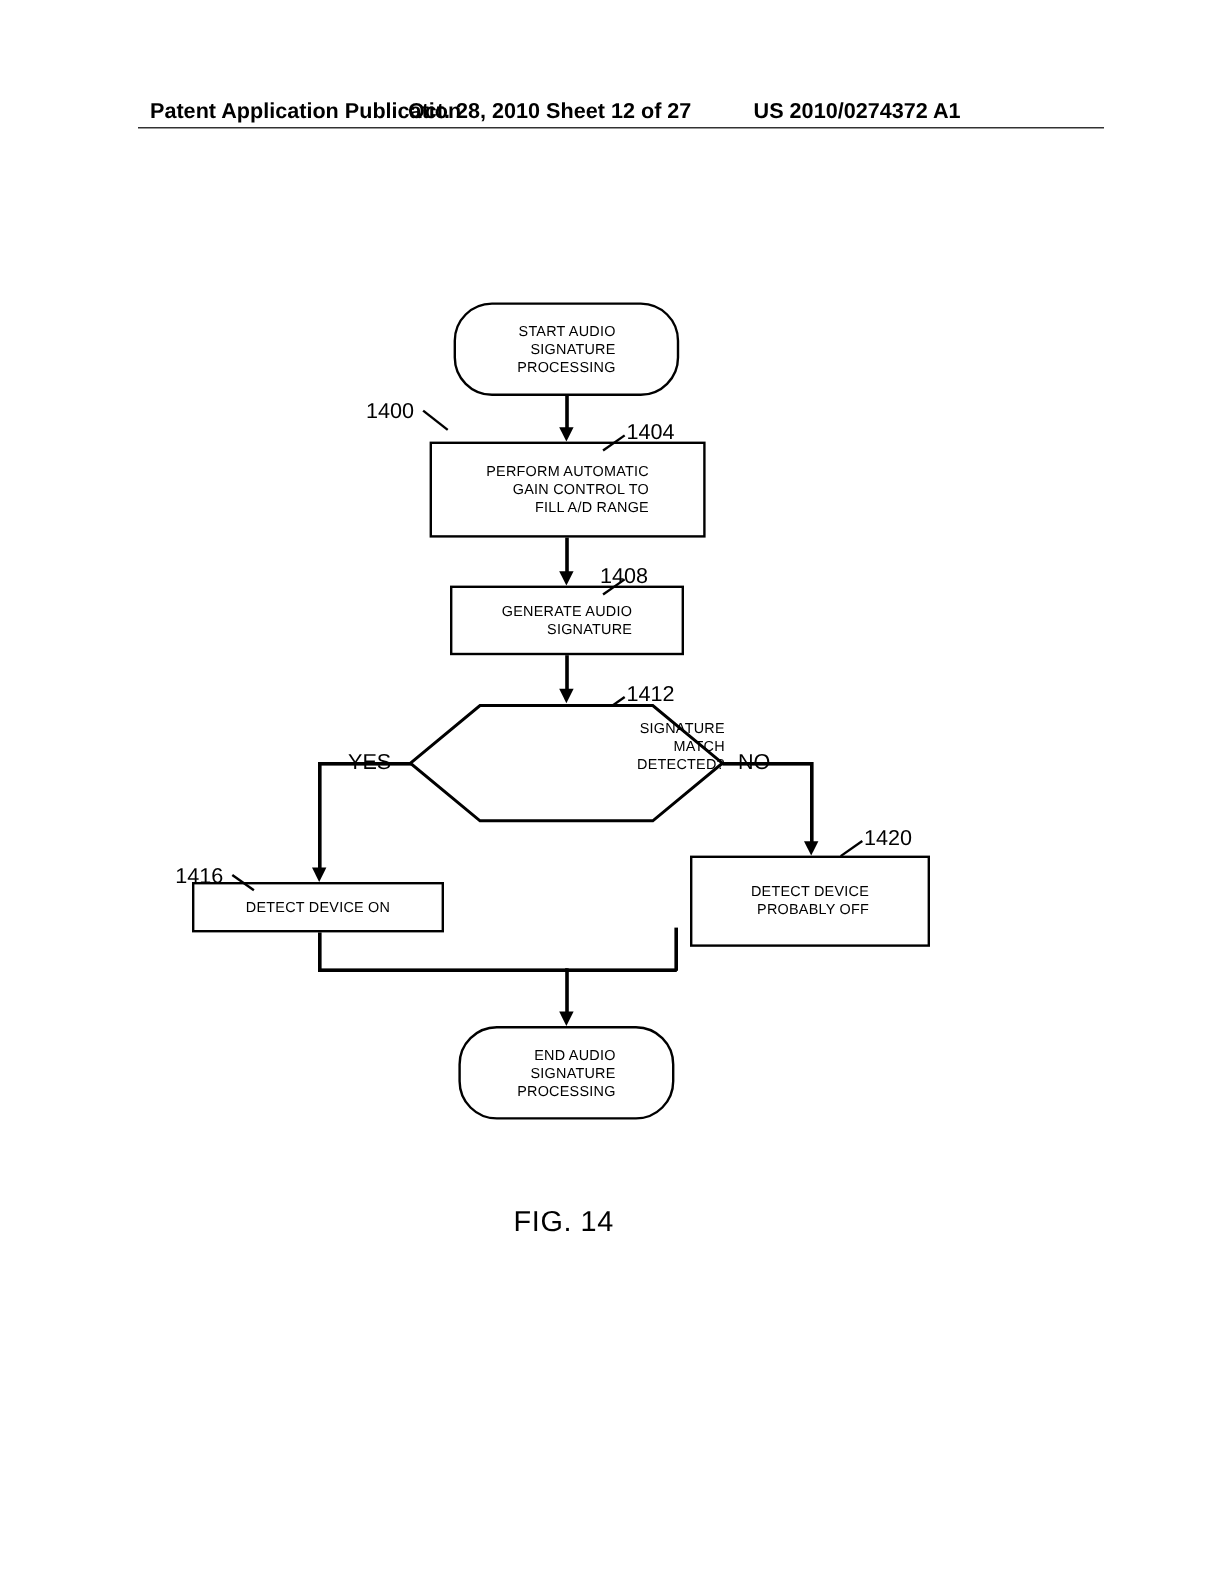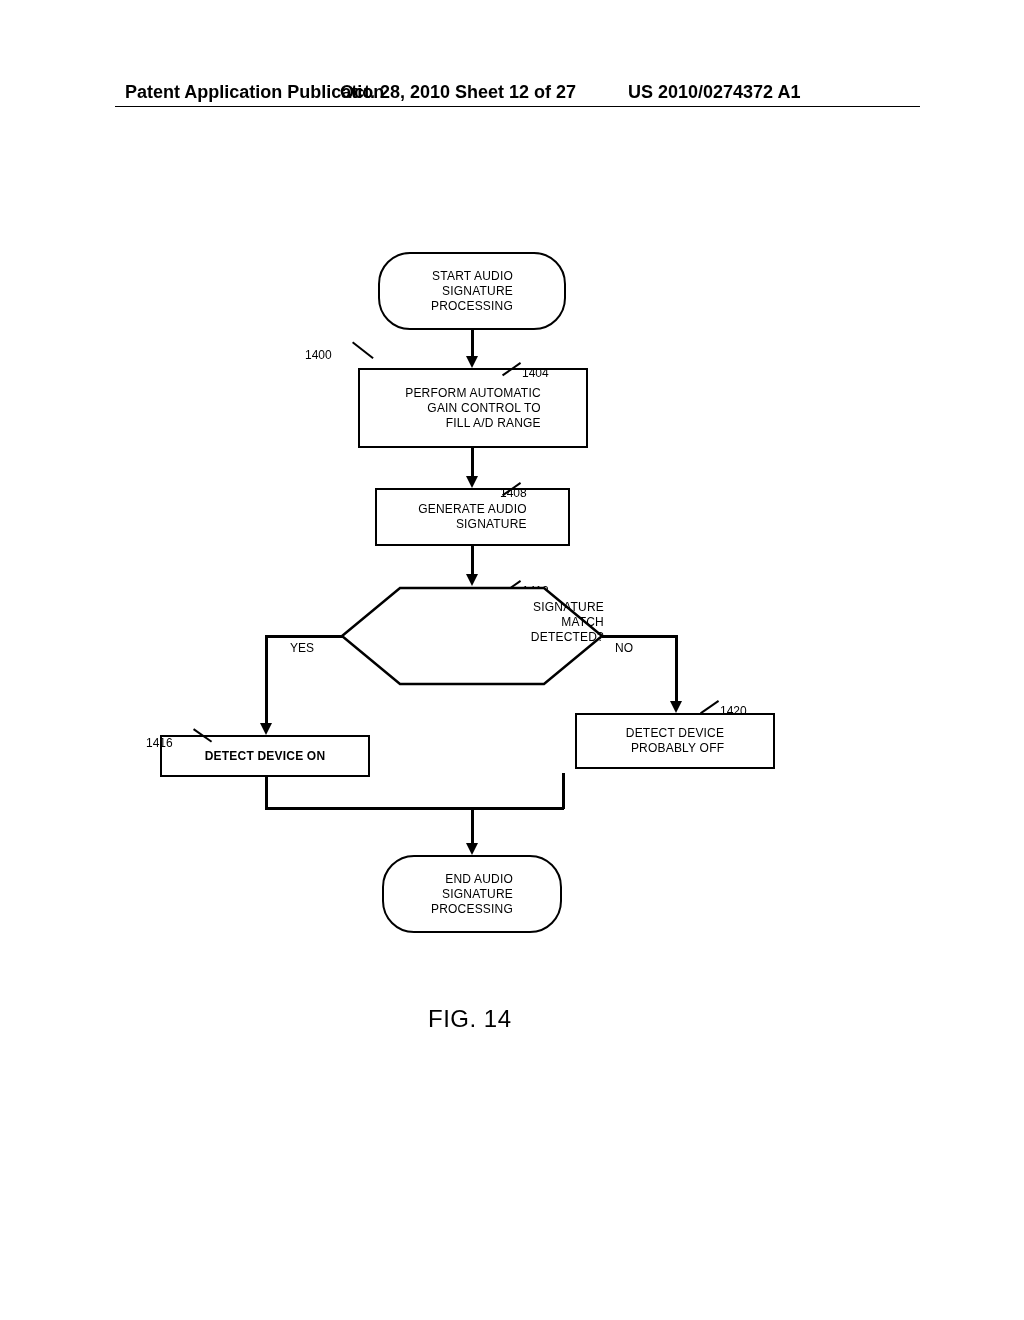--- a/index.html
+++ b/index.html
@@ -72,22 +72,21 @@
     box-sizing: border-box;
   }
 
   .decision {
     position: absolute;
     box-sizing: border-box;
   }
 
   .label {
     position: absolute;
-    font-size: 12px;
-    margin-top: 16px;
+    font-size: 18px;
   }
 
   .fig-caption {
     position: absolute;
     font-size: 24px;
     font-weight: 400;
     letter-spacing: 0.5px;
   }
 
   
@@ -179,25 +178,25 @@
   <div class="hline" style="left:602px; top:635px; width:75px;"></div>
   <div class="vline" style="left:675px; top:635px; height:68px;"></div>
   <div class="arrow-down" style="left:669.5px; top:701px;"></div>
 
   <span class="label" style="left:146px; top:720px;">1416</span>
   <div class="leader" style="left:193px; top:730px; height:22px; transform: rotate(-55deg);"></div>
 
   <span class="label" style="left:720px; top:688px;">1420</span>
   <div class="leader" style="left:718px; top:700px; height:22px; transform: rotate(55deg);"></div>
 
-  <div class="process" style="left:160px; top:735px; width:210px; height:42px;font-weight:bold;">
+  <div class="process" style="left:160px; top:735px; width:210px; height:42px;">
     <div class="node-text">DETECT DEVICE ON</div>
   </div>
 
-  <div class="process" style="left:575px; top:713px; width:200px; height:56px;">
+  <div class="process" style="left:575px; top:713px; width:200px; height:76px;">
     <div class="node-text">DETECT DEVICE<br>PROBABLY OFF</div>
   </div>
 
   <div class="vline" style="left:265px; top:777px; height:32px;"></div>
   <div class="hline" style="left:265px; top:807px; width:208px;"></div>
 
   <div class="vline" style="left:562px; top:773px; height:36px;"></div>
   <div class="hline" style="left:471px; top:807px; width:93px;"></div>
 
   <div class="vline" style="left:471px; top:807px; height:38px;"></div>

